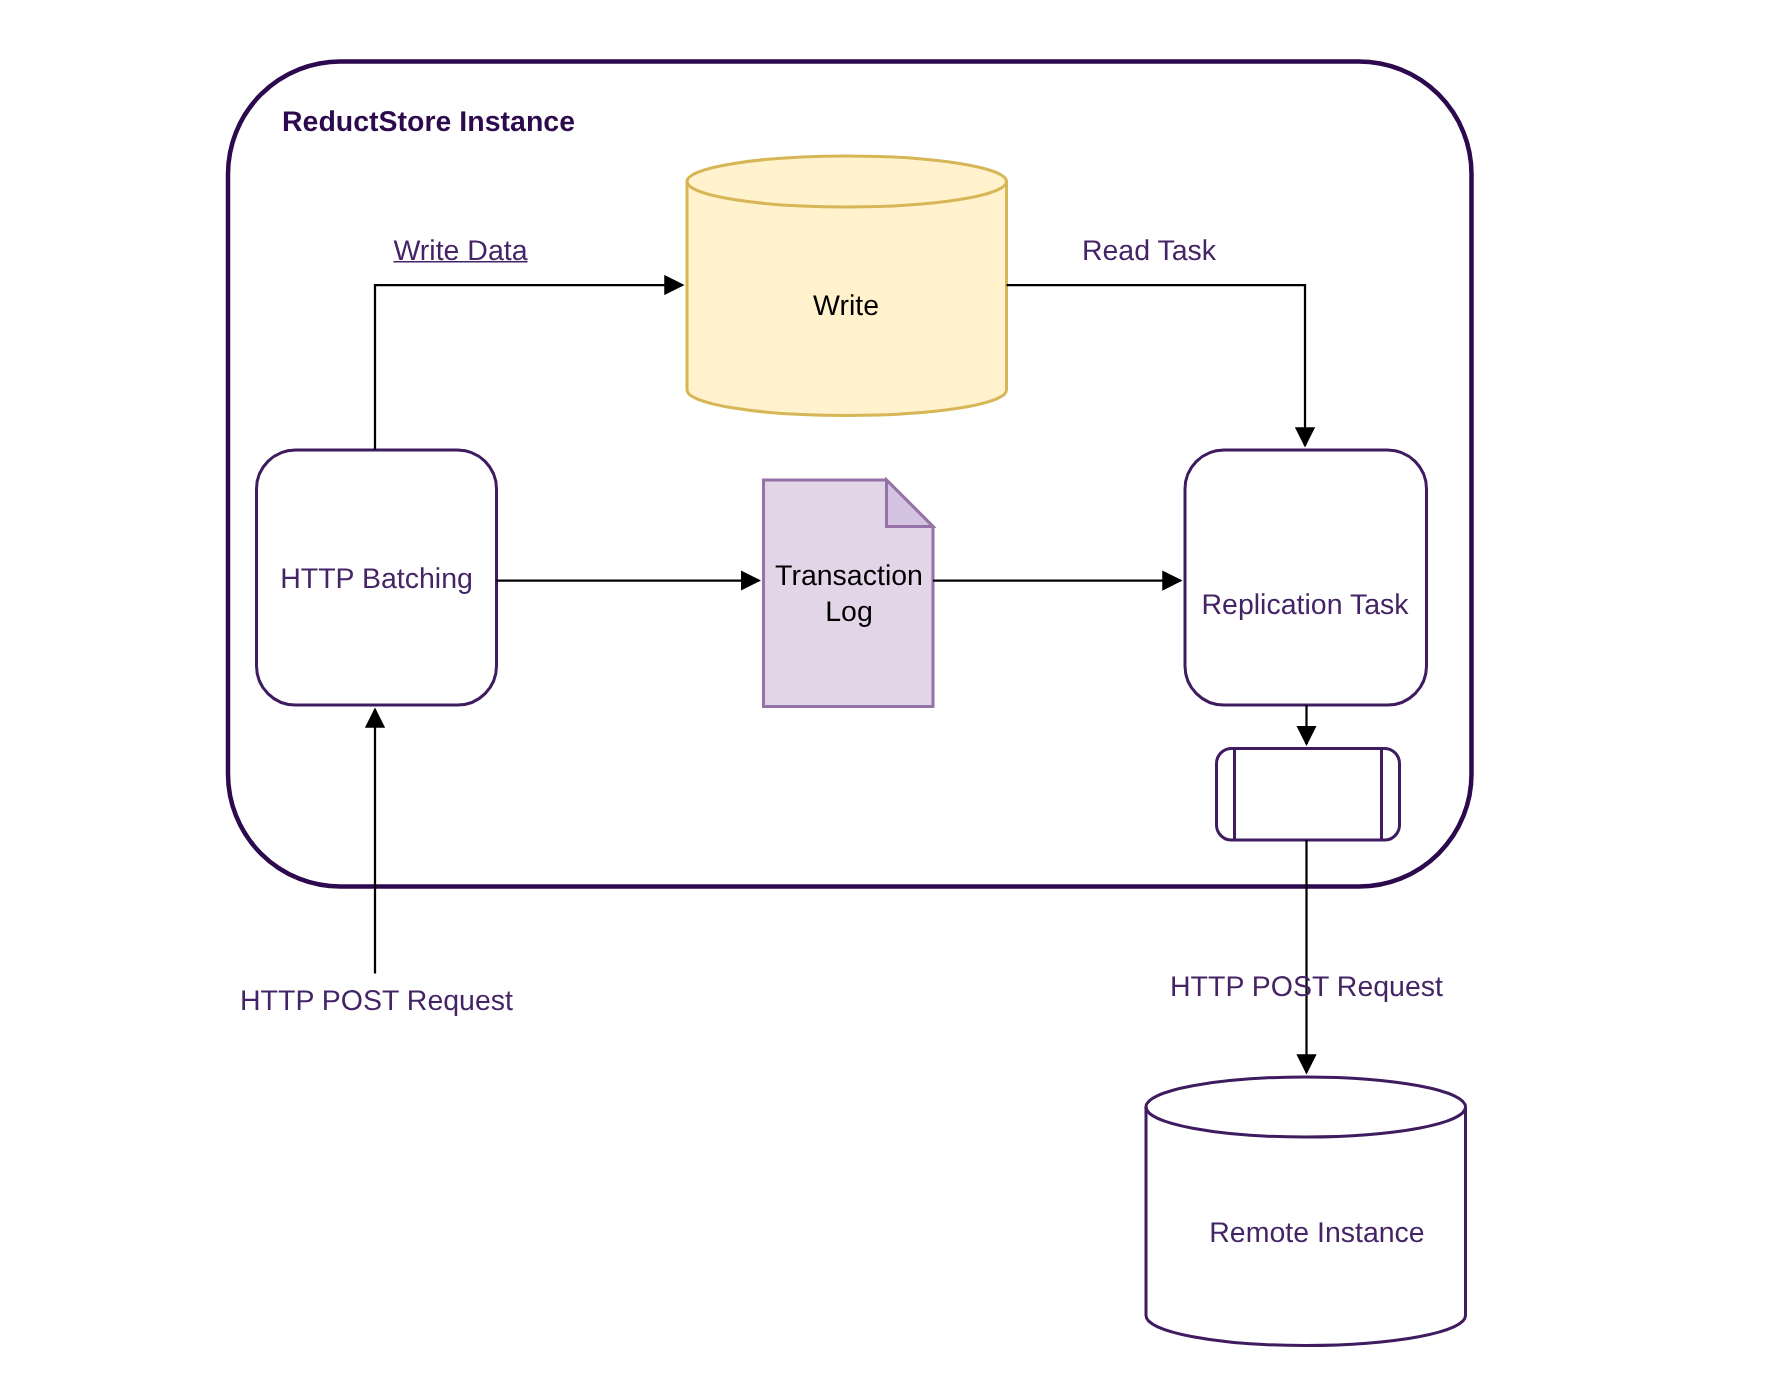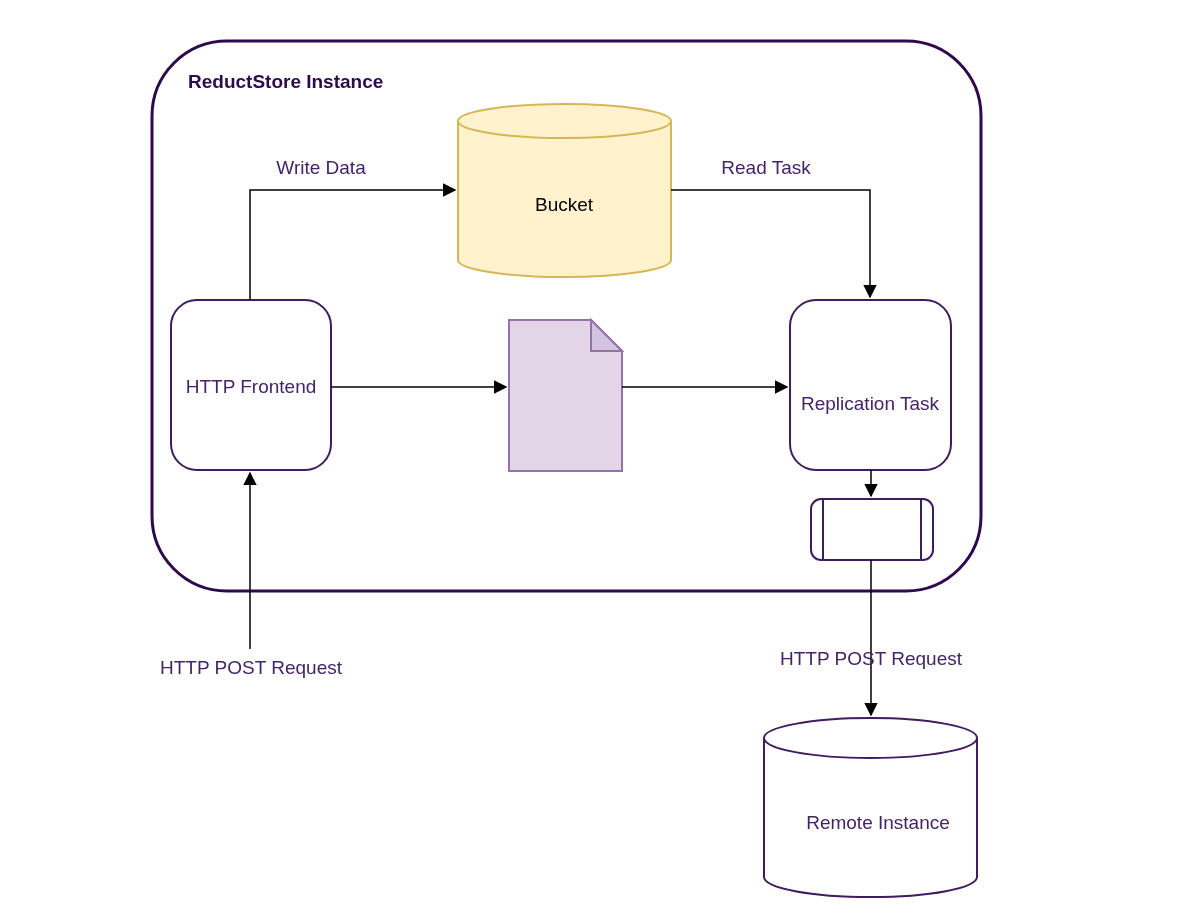--- a/index.html
+++ b/index.html
@@ -98,31 +98,32 @@
     <path class="edge" marker-end="url(#arrow)" d="M671,190 L870,190 L870,297"></path>
     <path class="edge" marker-end="url(#arrow)" d="M331,387 L506,387"></path>
     <path class="edge" marker-end="url(#arrow)" d="M622,387 L787,387"></path>
     <path class="edge" marker-end="url(#arrow)" d="M871,470 L871,496"></path>
     <path class="edge" marker-end="url(#arrow)" d="M871,560 L871,715"></path>
     <path class="edge" marker-end="url(#arrow)" d="M250,649 L250,473"></path>
   </svg>
 
   <div class="diagram-title">ReductStore Instance</div>
 
-  <div class="label dark" style="left:564px;top:205px;">Bucket</div>
+  <div class="label dark" style="left:564px;top:205px;">Write</div>
 
-  <div class="label" style="left:251px;top:387px;">HTTP Frontend</div>
+  <div class="label" style="left:251px;top:387px;">HTTP Batching</div>
 
+  <div class="label dark wrap" style="left:566px;top:397px;width:130px;">Transaction Log</div>
 
   <div class="label" style="left:870px;top:387px;margin-top:17px;">Replication Task</div>
 
 
   <div class="label" style="left:878px;top:823px;text-align:right;">Remote Instance</div>
 
-  <div class="label edge-label" style="left:321px;top:168px;">Write Data</div>
+  <div class="label edge-label" style="left:307px;top:168px;text-decoration:underline;">Write Data</div>
 
   <div class="label edge-label" style="left:766px;top:168px;">Read Task</div>
 
   <div class="label edge-label" style="left:251px;top:668px;">HTTP POST Request</div>
 
   <div class="label edge-label" style="left:871px;top:659px;">HTTP POST Request</div>
 
 </div>
 
 </body></html>

